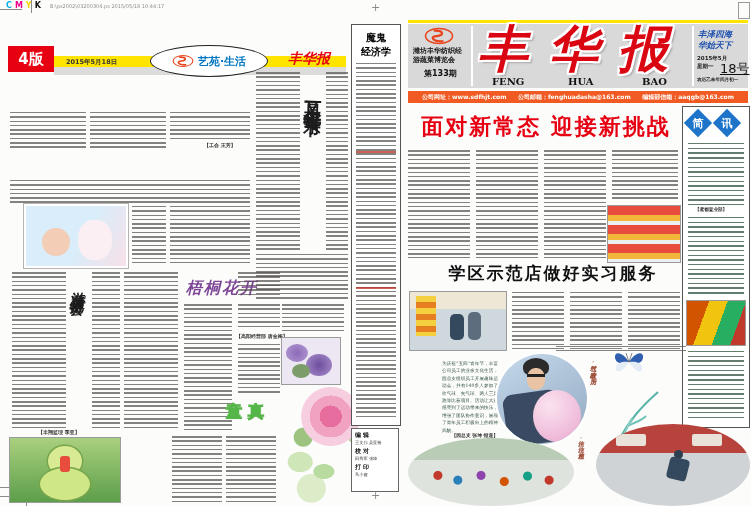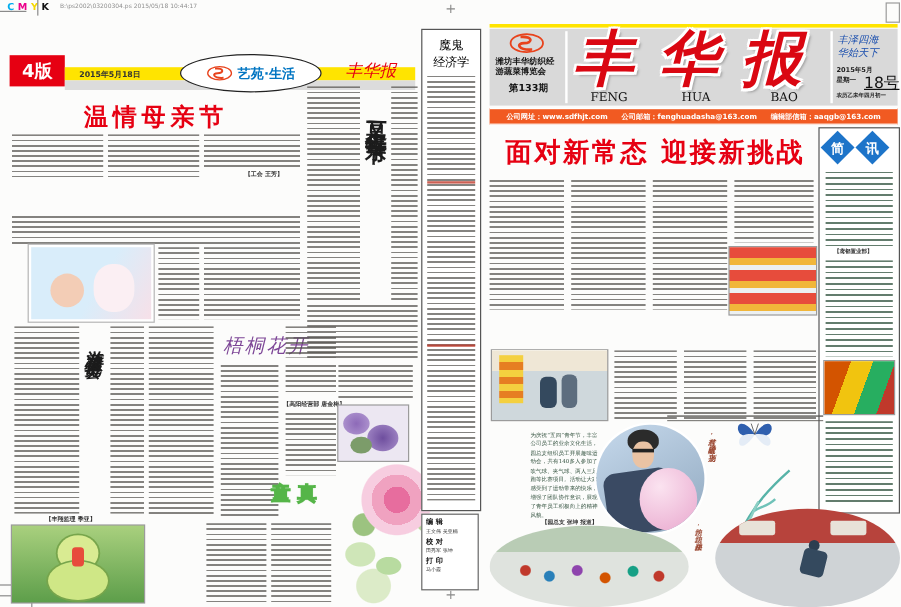--- a/index.html
+++ b/index.html
@@ -3,21 +3,21 @@
 <meta charset="utf-8">
 <style>
   html,body{margin:0;padding:0;background:#e9e9e9;font-family:"DejaVu Sans",sans-serif;}
   .sheet{position:relative;width:751px;height:506px;background:#fcfcfb;overflow:hidden;}
   .abs{position:absolute;}
   
   .tx{background-image:repeating-linear-gradient(to bottom,#55534f 0,#55534f 1.5px,transparent 1.5px,transparent 4.3px);opacity:.72;}
   .txg{background-image:repeating-linear-gradient(to bottom,#3c5c49 0,#3c5c49 1.4px,transparent 1.4px,transparent 4.7px);opacity:.8;}
   .vt{writing-mode:vertical-rl;text-orientation:upright;font-family:"DejaVu Serif",serif;font-weight:bold;color:#1c1c1c;}
   .hw{writing-mode:vertical-rl;text-orientation:upright;font-family:"DejaVu Serif",serif;font-style:italic;color:#9a4630;}
-  .serifb{font-family:"DejaVu Serif",serif;font-weight:normal;}
+  .serifb{font-family:"DejaVu Serif",serif;font-weight:bold;}
   .ob{color:#eaf8ff;-webkit-text-stroke:1px #45b0e6;text-shadow:0 0 1px #45b0e6;}
   .og{color:#f2fff0;-webkit-text-stroke:1px #55b548;text-shadow:0 0 1px #55b548;}
   .bigtitle{font-family:"DejaVu Serif",serif;font-weight:bold;font-style:italic;color:#da0712;
     text-shadow:2px 0 #fff,-2px 0 #fff,0 2px #fff,0 -2px #fff,2px 2px #fff,-2px -2px #fff,2px -2px #fff,-2px 2px #fff,3px 3px 2px rgba(60,60,60,.35);}
   .ph{box-shadow:0 0 0 1px #9b9b9b;}
   .phw{box-shadow:0 0 0 2px #fff,0 0 0 3px #b5b5b5;}
   .dia{background:#1d74c9;transform:rotate(45deg);display:flex;align-items:center;justify-content:center;}
   .dia span{transform:rotate(-45deg);color:#fff;font-weight:bold;}
   .crop{color:#8a8a8a;font-size:11px;line-height:10px;}
   .mark{background:#8a8a8a;}
@@ -52,21 +52,20 @@
     <span style="display:inline-flex;">
       <svg width="22" height="14" viewBox="0 0 40 24">
           <ellipse cx="20" cy="12" rx="18" ry="10" fill="none" stroke="#e8431c" stroke-width="2"></ellipse>
           <path d="M13 5 C27 4 27 12 17 12 C8 12 10 20 26 19" stroke="#e8431c" stroke-width="3" fill="none"></path>
         </svg>
     </span>
     <span style="color:#0075c2;font-weight:bold;font-size:11px;">艺苑·生活</span>
   </div>
   <div class="abs serifb" style="left:288px;top:50px;font-style:italic;font-size:14px;color:#e60012;">丰华报</div>
 
-  <div class="abs" style="left:55px;top:84px;width:150px;text-align:center;font-size:20px;font-weight:bold;color:#e60012;letter-spacing:4px;">温情母亲节</div>
   <div class="abs tx" style="left:10px;top:112px;width:76px;height:36px;"></div>
   <div class="abs tx" style="left:90px;top:112px;width:76px;height:36px;"></div>
   <div class="abs tx" style="left:170px;top:112px;width:80px;height:28px;"></div>
   <div class="abs" style="left:204px;top:142px;font-size:5px;font-weight:bold;color:#333;">【工会 王芳】</div>
 
   <div class="abs tx" style="left:10px;top:180px;width:240px;height:24px;"></div>
   <div class="abs phw" style="left:26px;top:206px;width:100px;height:60px;background:linear-gradient(120deg,#d9edfa 0 55%,#f7e0e8);">
     <div class="abs" style="left:16px;top:22px;width:28px;height:28px;border-radius:50%;background:#f3cdb6;"></div>
     <div class="abs" style="left:52px;top:14px;width:34px;height:40px;border-radius:45%;background:#fbeff3;"></div>
   </div>
@@ -168,20 +167,21 @@
   </div>
 
   <div class="abs" style="left:412px;top:112px;width:268px;text-align:center;font-size:22px;font-weight:bold;color:#e60012;letter-spacing:2px;white-space:nowrap;">面对新常态  迎接新挑战</div>
   <div class="abs tx" style="left:408px;top:150px;width:62px;height:108px;"></div>
   <div class="abs tx" style="left:476px;top:150px;width:62px;height:108px;"></div>
   <div class="abs tx" style="left:544px;top:150px;width:62px;height:108px;"></div>
   <div class="abs tx" style="left:612px;top:150px;width:66px;height:52px;"></div>
   <div class="abs ph" style="left:608px;top:206px;width:72px;height:56px;background:
       repeating-linear-gradient(180deg,#e74c3c 0 9px,#f1b63a 9px 15px,#ecf0f1 15px 19px);"></div>
 
+  <div class="abs" style="left:425px;top:262px;width:256px;text-align:center;font-size:17px;font-weight:bold;color:#111;letter-spacing:2px;white-space:nowrap;">学区示范店做好实习服务</div>
   <div class="abs ph" style="left:410px;top:292px;width:96px;height:58px;background:
       linear-gradient(180deg,#efe7d6 0 30%,#cfd8dc 30% 100%);">
     <div class="abs" style="left:6px;top:4px;width:20px;height:40px;background:repeating-linear-gradient(180deg,#f4d03f 0 6px,#e67e22 6px 12px);"></div>
     <div class="abs" style="left:40px;top:22px;width:14px;height:26px;border-radius:5px;background:#34495e;"></div>
     <div class="abs" style="left:58px;top:20px;width:13px;height:28px;border-radius:5px;background:#5d6d7e;"></div>
   </div>
   <div class="abs tx" style="left:512px;top:292px;width:52px;height:58px;"></div>
   <div class="abs tx" style="left:570px;top:292px;width:52px;height:58px;"></div>
   <div class="abs tx" style="left:628px;top:292px;width:52px;height:58px;"></div>
 

